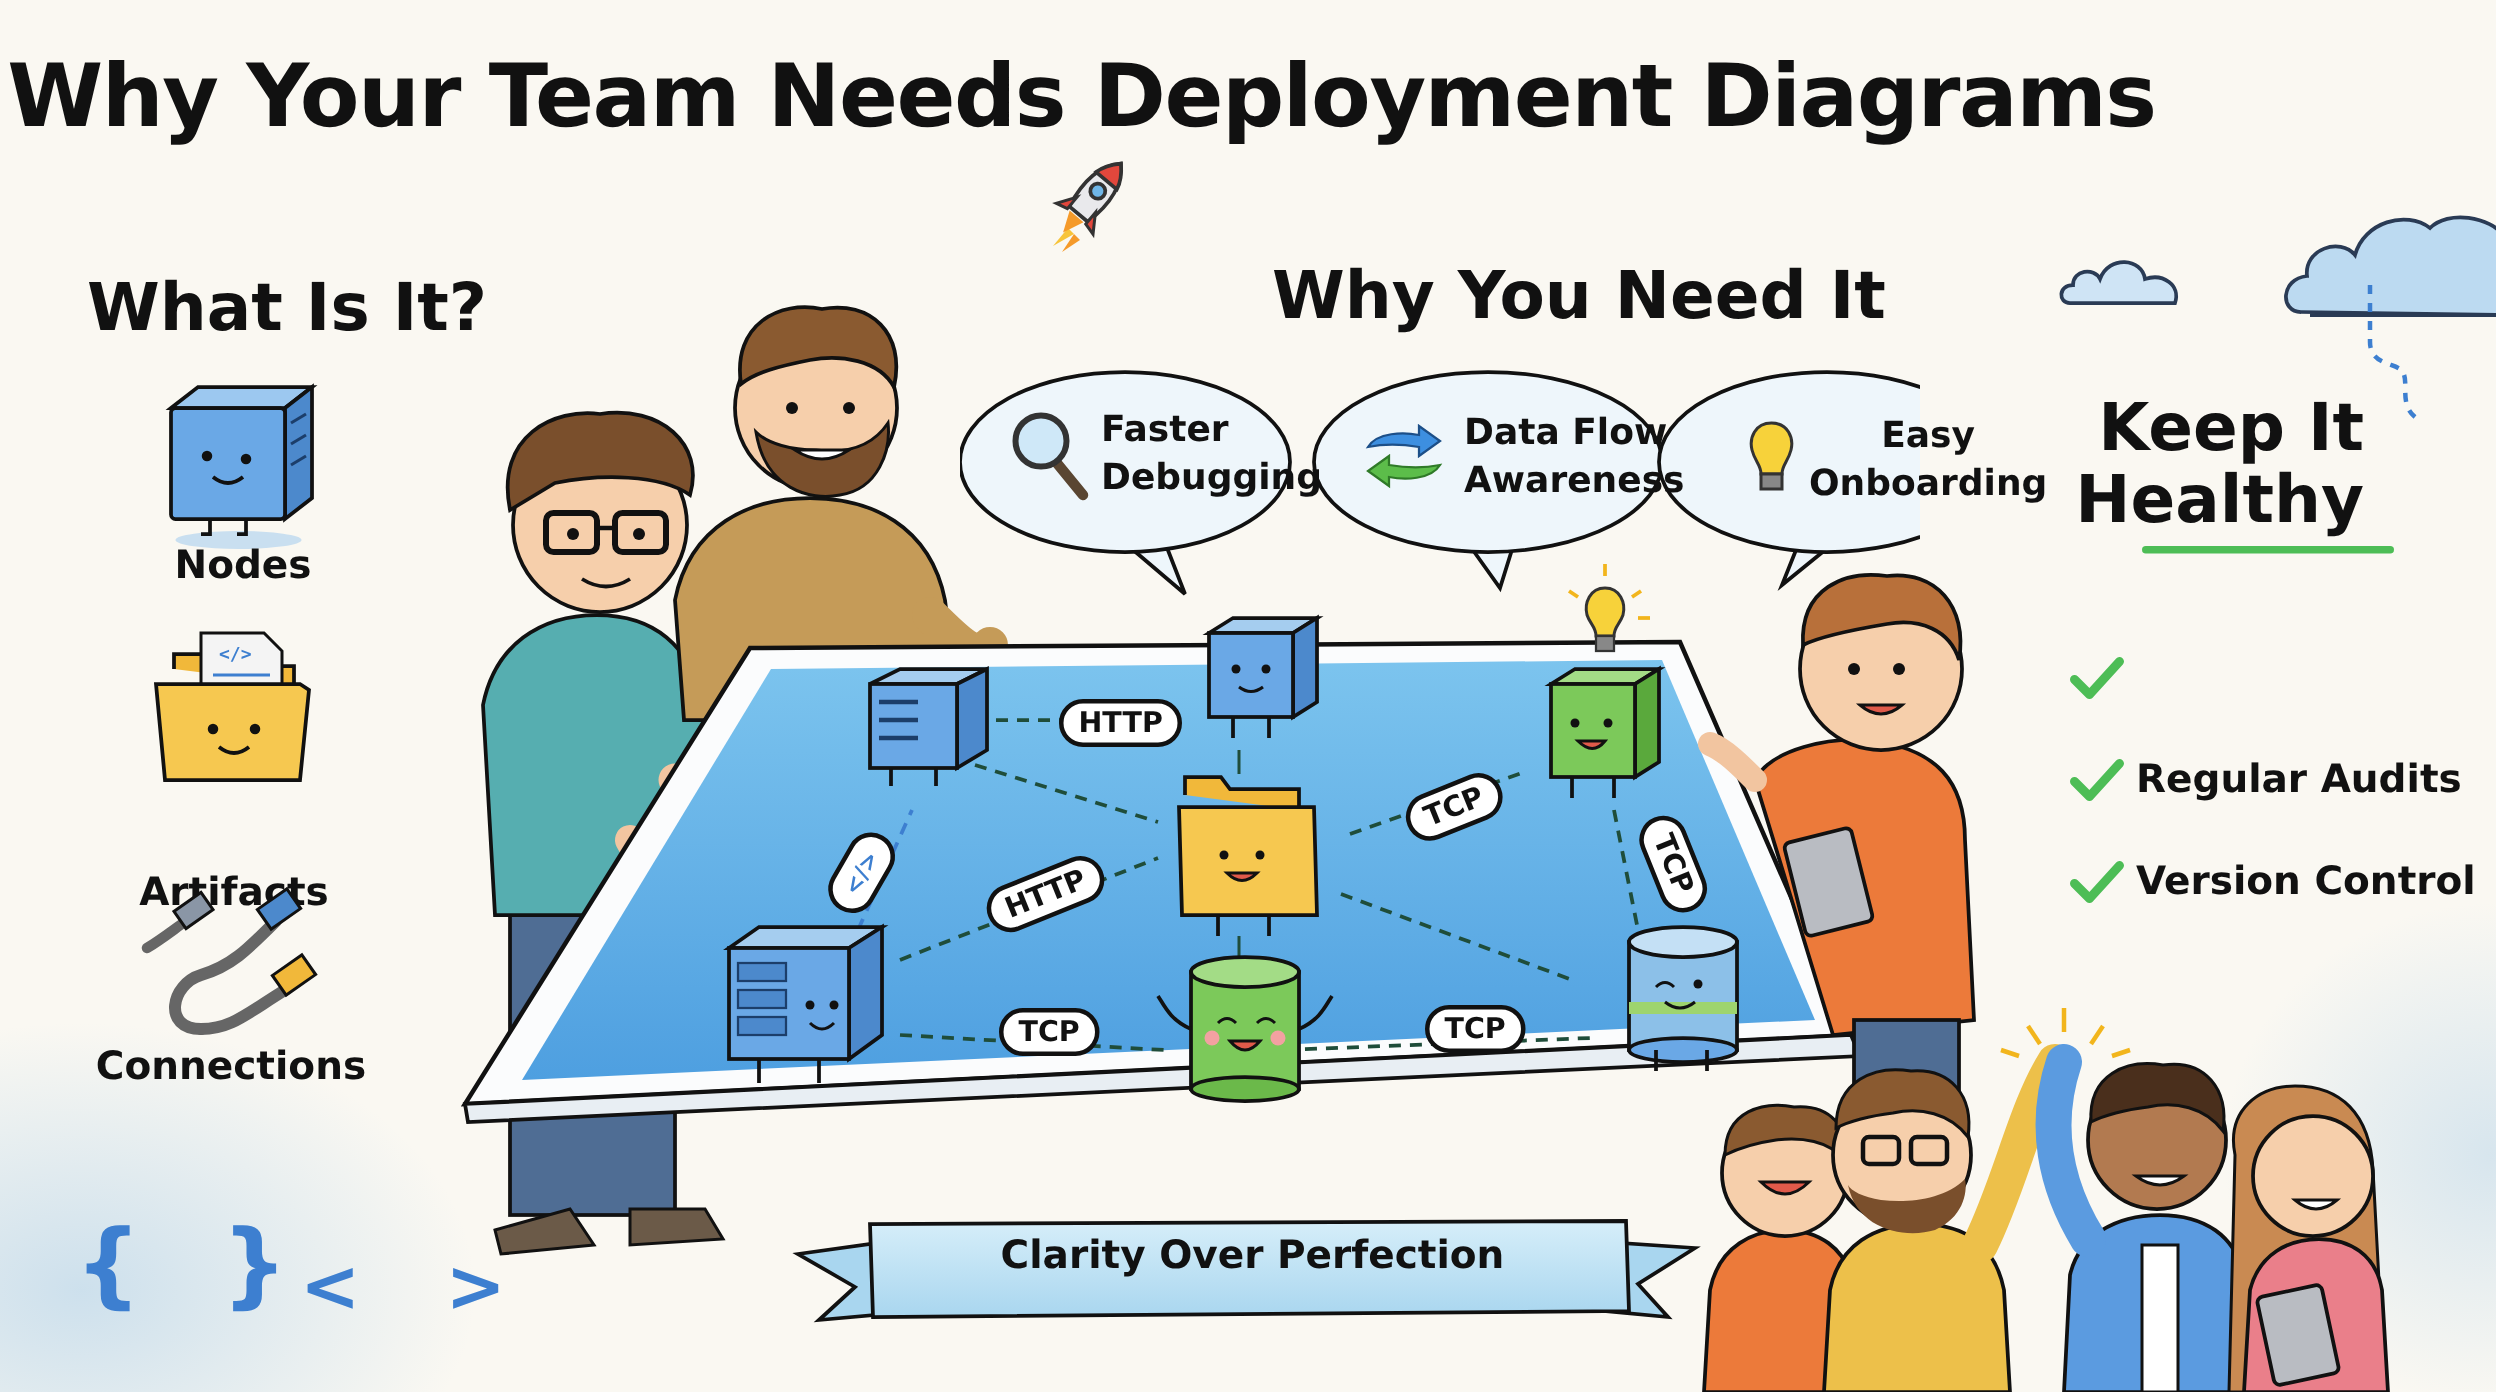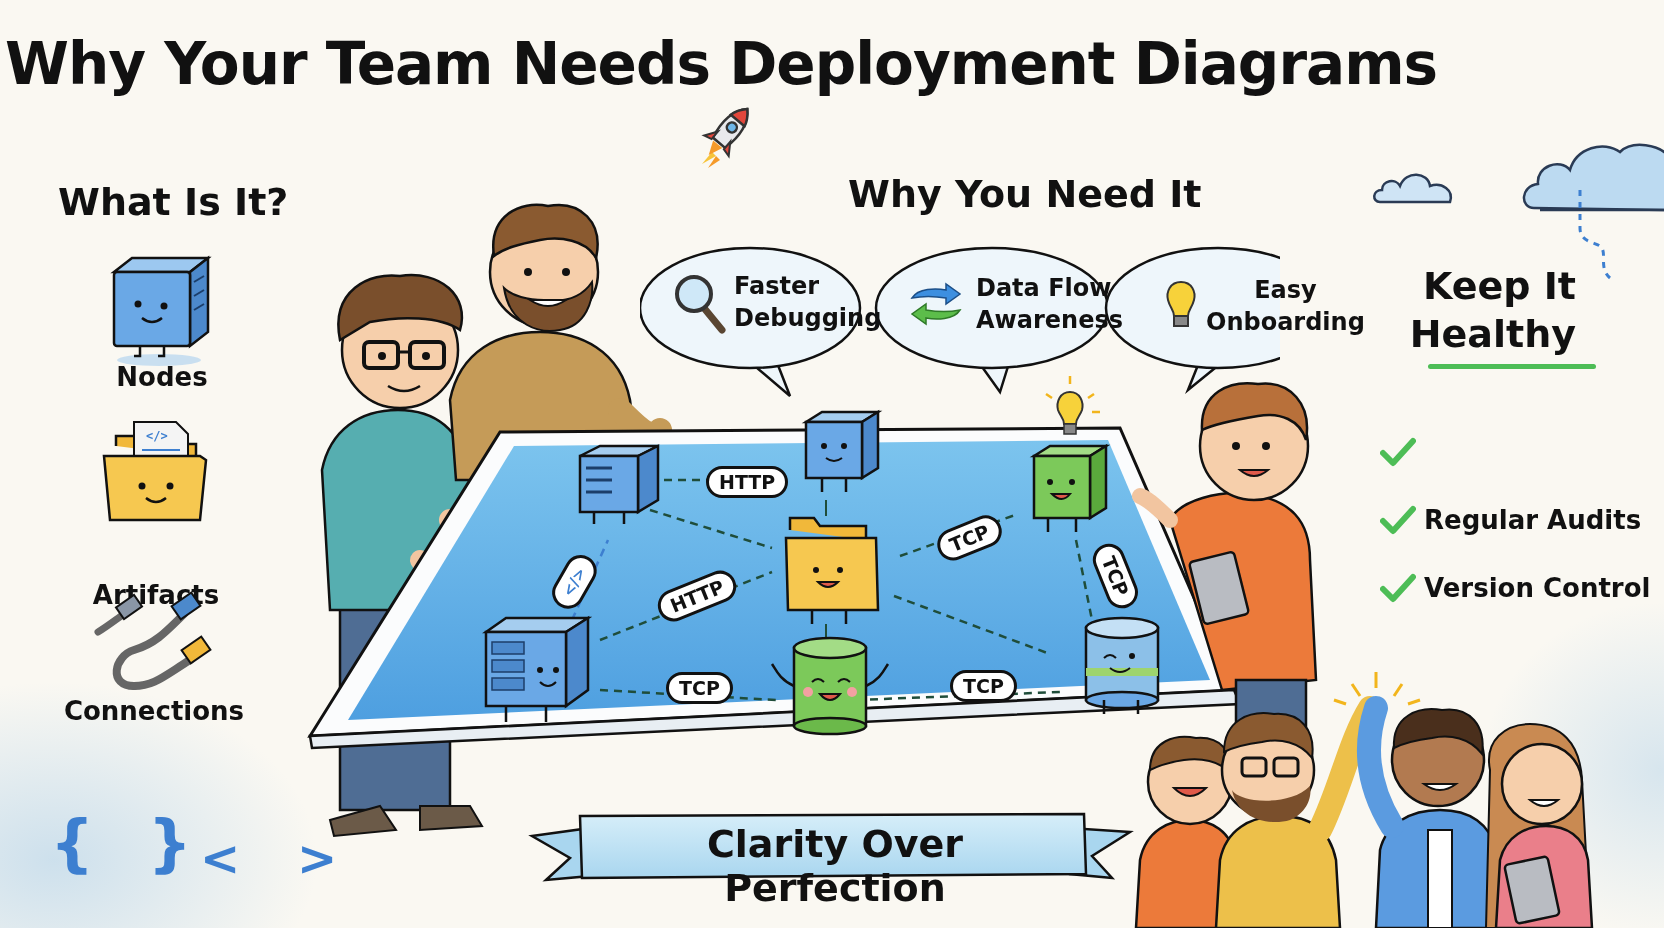--- a/index.html
+++ b/index.html
@@ -18,33 +18,33 @@
   .bg-wash-right {
     left: 1480px; top: 600px; width: 260px; height: 340px;
     background: radial-gradient(ellipse at 70% 50%, rgba(150,195,230,0.35), rgba(250,248,242,0) 70%);
   }
   .main-title {
     left: 0; top: 30px; width: 1442px; text-align: center;
     font-size: 58px; font-weight: bold; letter-spacing: -1px;
     font-family: "DejaVu Sans", sans-serif;
   }
   .main-title .rocket { display: inline-block; vertical-align: middle; margin-left: 8px; }
-  .section-title { font-size: 38px; font-weight: bold; font-family: "DejaVu Sans", sans-serif; }
+  .section-title { font-size: 44px; font-weight: bold; font-family: "DejaVu Sans", sans-serif; }
   .what-title { left: 58px; top: 180px; }
   .why-title { left: 848px; top: 172px; }
   .keep-title { left: 1420px; top: 262px; text-align: right; line-height: 48px; width: 200px; margin-left: -44px; }
   .keep-underline { left: 1428px; top: 364px; width: 168px; height: 5px; background: #4dbd56; border-radius: 3px; }
   .concept { text-align: center; font-size: 26px; font-weight: bold; width: 200px; }
   .bubble-text { font-size: 24px; font-weight: bold; line-height: 32px; }
   .check-list { left: 1380px; top: 418px; }
   .check-item { display: flex; align-items: center; height: 68px; font-size: 26px; font-weight: bold; }
   .check-item .chk { width: 36px; height: 30px; margin-right: 8px; }
   .ribbon-text {
     left: 590px; top: 822px; width: 490px; text-align: center;
-    font-size: 38px; font-weight: bold;
+    font-size: 26px; font-weight: bold;
   }
   .code-glyph { color: #3d7fd0; font-weight: bold; }
   .braces { left: 50px; top: 806px; font-size: 62px; letter-spacing: 16px; }
   .angles { left: 200px; top: 830px; font-size: 48px; letter-spacing: 20px; }
   .pill {
     position: absolute; background: #fff; border: 3px solid #111; border-radius: 18px;
     font-size: 19px; font-weight: bold; padding: 2px 10px; line-height: 22px;
   }
 </style>
 </head>

